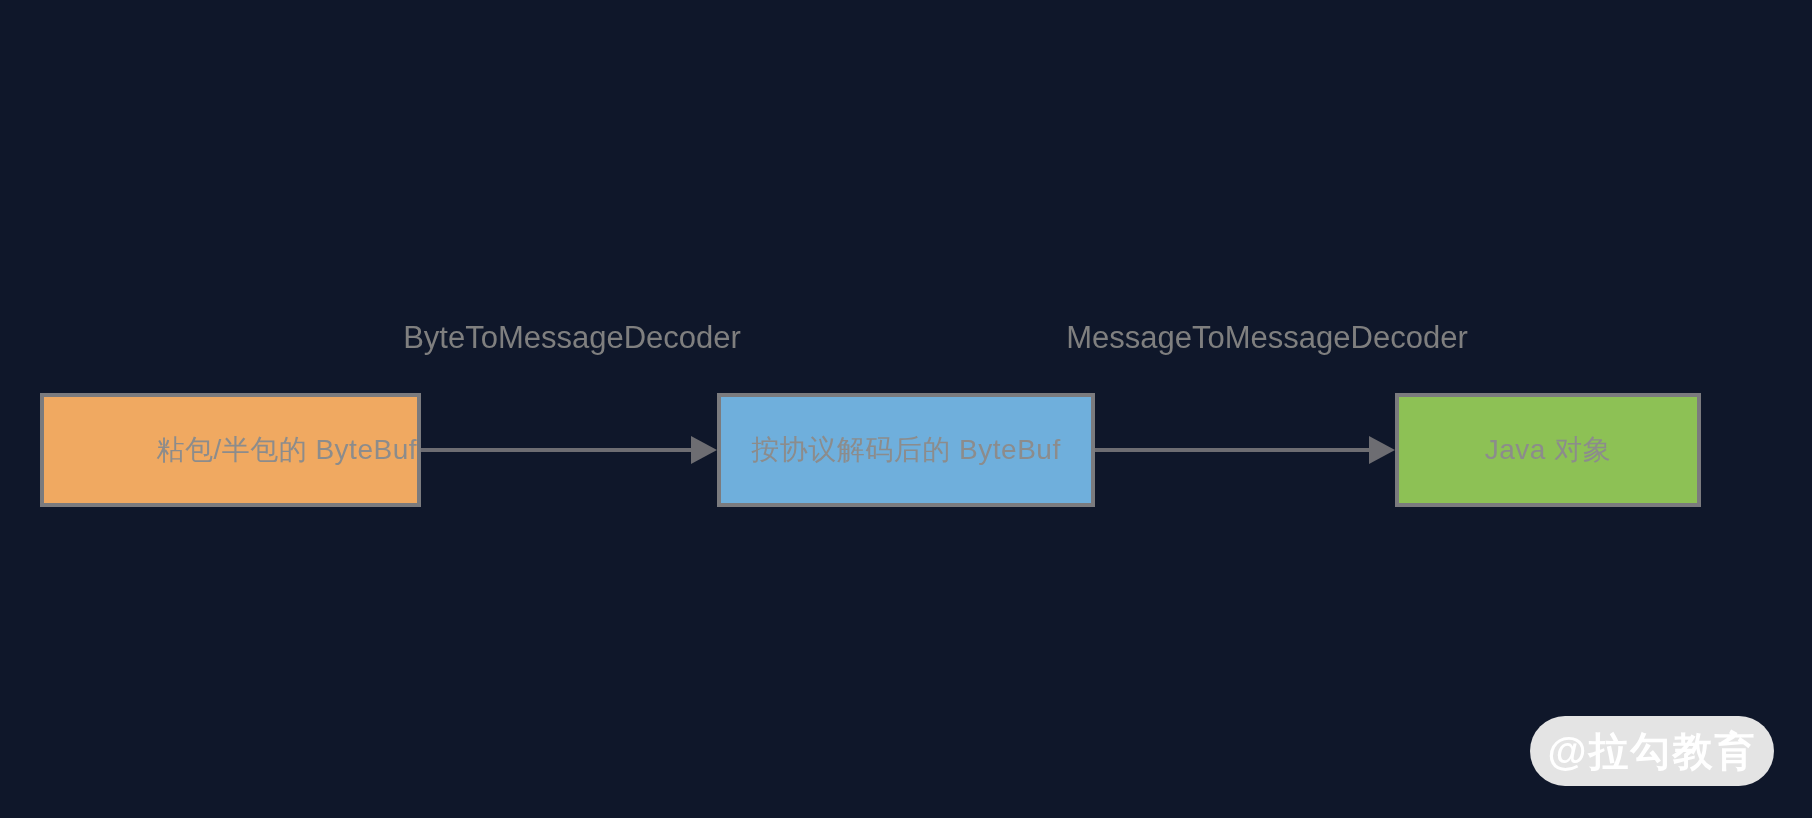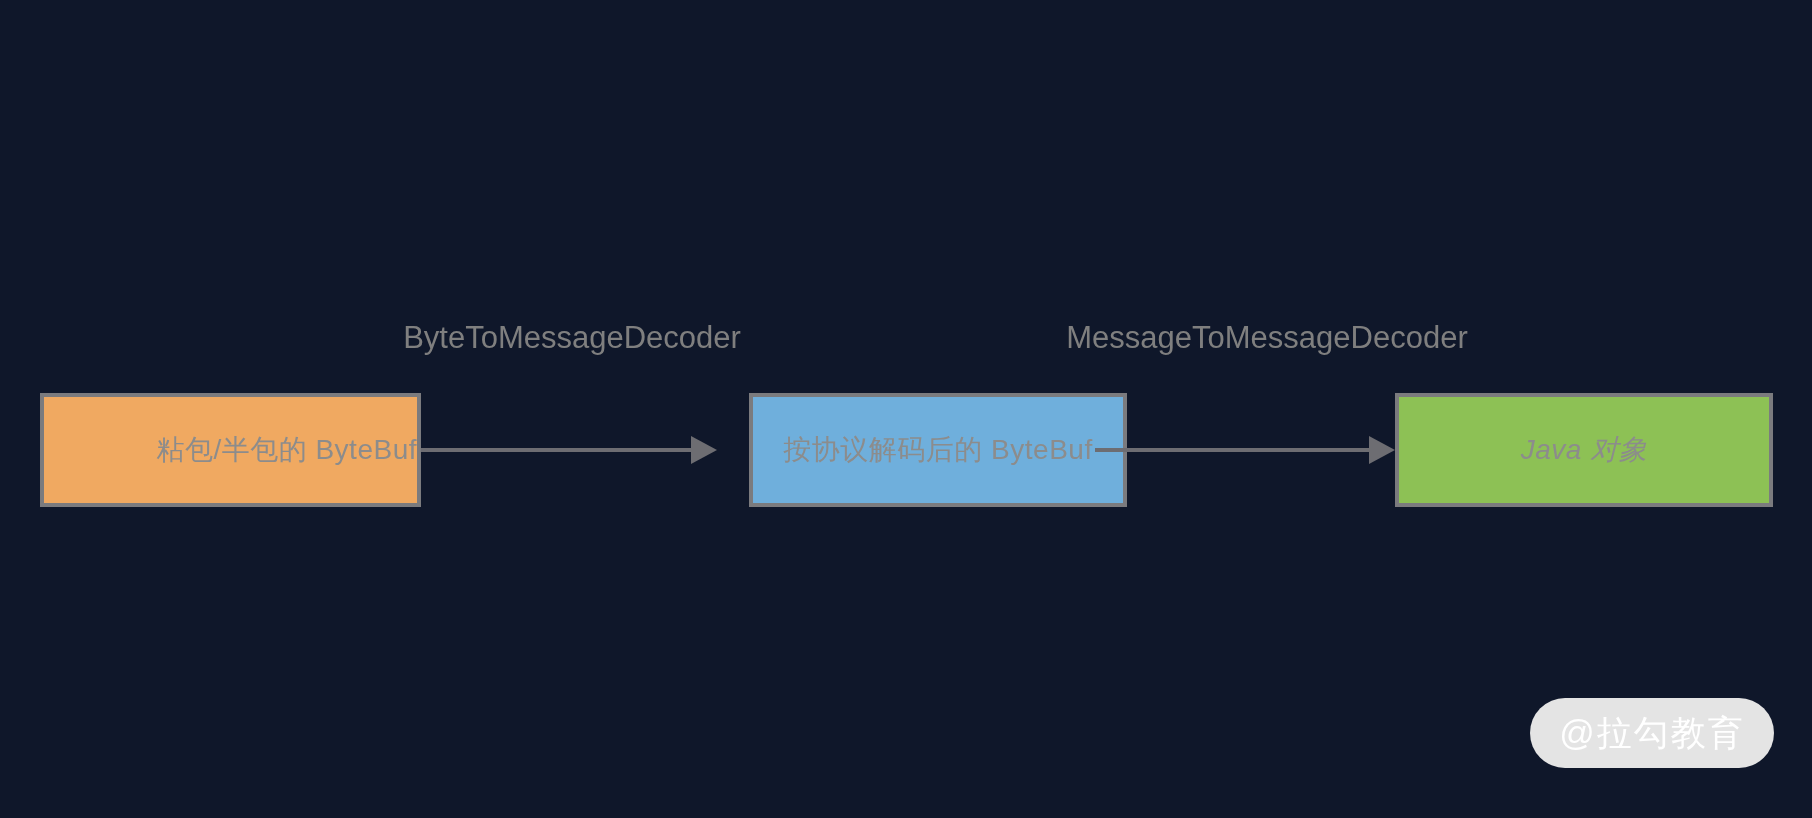--- a/index.html
+++ b/index.html
@@ -23,21 +23,21 @@
     top: 393px;
     height: 114px;
     box-sizing: border-box;
     border: 4px solid var(--node-border, #7b7b7e);
     display: flex;
     align-items: center;
     justify-content: center;
   }
   .node-1 { left: 40px;   width: 381px; }
   .node-2 { left: 717px;  width: 378px; }
-  .node-3 { left: 1395px; width: 378px; font-style: italic; }
+  .node-3 { left: 1395px; width: 306px; }
   .node-label {
     color: var(--node-text, #8c8c8c);
     font-size: 28px;
     letter-spacing: 0.5px;
     white-space: nowrap;
   }
   
   .edge-label {
     position: absolute;
     top: 322px;
@@ -68,53 +68,54 @@
     width: 0;
     height: 0;
     border-top: 14px solid transparent;
     border-bottom: 14px solid transparent;
     border-left: 26px solid var(--arrow, #6d6d72);
   }
   
   .watermark {
     position: absolute;
     left: 1530px;
-    top: 698px;
+    top: 716px;
     width: 244px;
     height: 70px;
     border-radius: 35px;
     background: var(--watermark-bg, #e4e4e4);
     color: var(--watermark-text, #ffffff);
-    font-size: 35px;
+    font-size: 40px;
     letter-spacing: 2px;
     display: flex;
     align-items: center;
     justify-content: center;
     white-space: nowrap;
+    font-weight: bold;
   }
 </style>
 </head>
 <body>
 
 <div class="canvas">
 
   <div class="edge-label edge-label-1">ByteToMessageDecoder</div>
 
   <div class="edge-label edge-label-2">MessageToMessageDecoder</div>
 
   <div class="node node-1" style="background-color: rgb(240, 169, 97); justify-content: flex-end;">
     <span class="node-label">粘包/半包的 ByteBuf</span>
   </div>
 
   <div class="arrow arrow-1">
     <div class="arrow-line"></div>
     <div class="arrow-head"></div>
   </div>
 
-  <div class="node node-2" style="background-color: rgb(111, 175, 220); margin-left: 32px;">
+  <div class="node node-2" style="background-color: rgb(111, 175, 220);">
     <span class="node-label">按协议解码后的 ByteBuf</span>
   </div>
 
   <div class="arrow arrow-2">
     <div class="arrow-line"></div>
     <div class="arrow-head"></div>
   </div>
 
   <div class="node node-3" style="background-color: rgb(141, 193, 85);">
     <span class="node-label">Java 对象</span>

